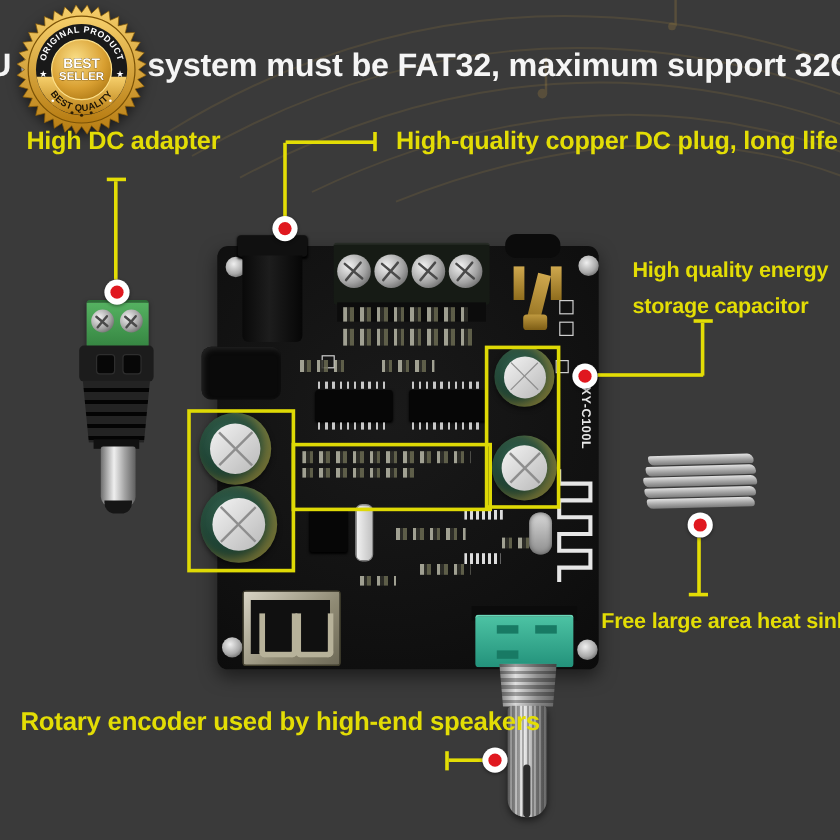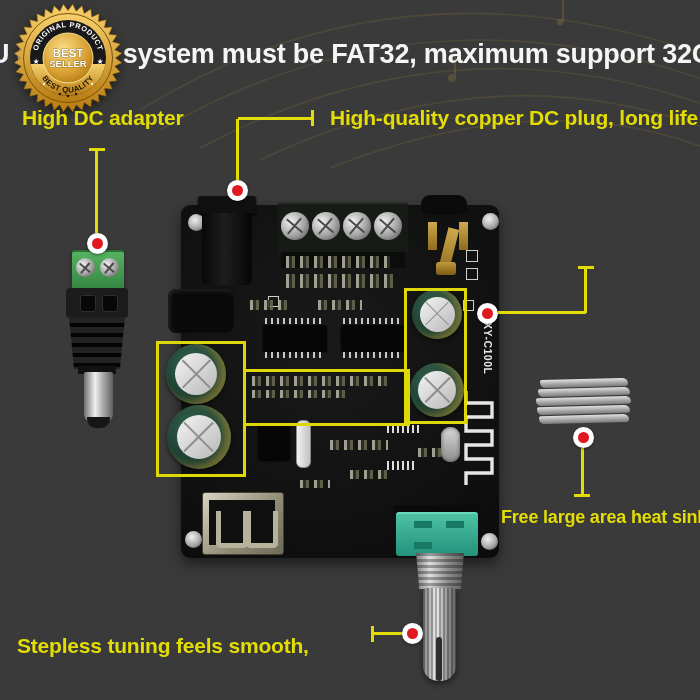--- a/index.html
+++ b/index.html
@@ -103,22 +103,24 @@
     <text x="88" y="62" font-size="7.5" fill="#fff" text-anchor="middle">★</text>
     <circle cx="32" cy="82" r="1.1" fill="#fff"></circle>
       <circle cx="80" cy="82" r="1.1" fill="#fff"></circle>
     <circle cx="48" cy="92" r="1.3" fill="#2a1c05"></circle>
       <circle cx="56" cy="94" r="1.3" fill="#2a1c05"></circle>
       <circle cx="64" cy="92" r="1.3" fill="#2a1c05"></circle>
   </svg>
 
   <div class="lbl" style="left:22px;top:106px;font-size:21px;">High DC adapter</div>
   <div class="lbl" style="left:330px;top:106px;font-size:21px;">High-quality copper DC plug, long life</div>
+  <div class="lbl" style="left:527px;top:215px;font-size:18px;">High quality energy</div>
+  <div class="lbl" style="left:527px;top:245px;font-size:18px;">storage capacitor</div>
   <div class="lbl" style="left:501px;top:507px;font-size:18px;">Free large area heat sink</div>
-  <div class="lbl" style="left:17px;top:634px;font-size:21px;">Stepless tuning feels smooth,</div>
+  <div class="lbl" style="left:17px;top:589px;font-size:21.5px;">Rotary encoder used by high-end speakers</div>
 
   <div class="cl" style="left:89px;top:148px;width:16px;height:3px;"></div>
   <div class="cl" style="left:95px;top:151px;width:3px;height:82px;"></div>
   <div class="cl" style="left:311px;top:110px;width:3px;height:16px;"></div>
   <div class="cl" style="left:238px;top:117px;width:75px;height:3px;"></div>
   <div class="cl" style="left:236px;top:119px;width:3px;height:62px;"></div>
   <div class="cl" style="left:578px;top:266px;width:16px;height:3px;"></div>
   <div class="cl" style="left:584px;top:269px;width:3px;height:44px;"></div>
   <div class="cl" style="left:498px;top:311px;width:88px;height:3px;"></div>
   <div class="cl" style="left:581px;top:448px;width:3px;height:48px;"></div>

